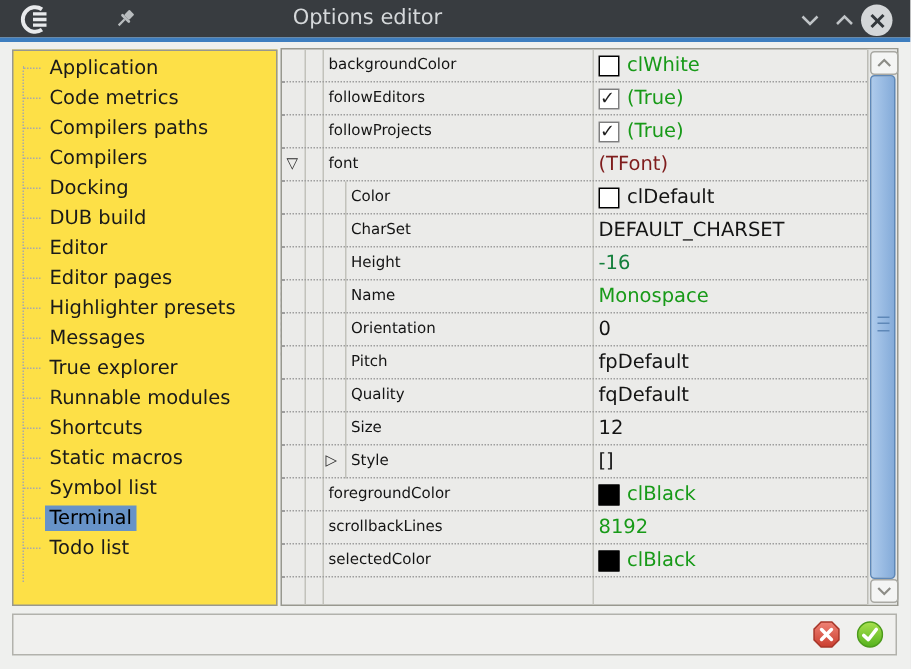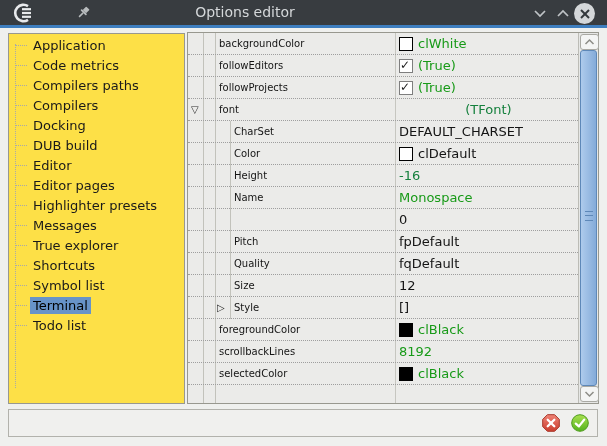--- a/index.html
+++ b/index.html
@@ -131,21 +131,27 @@
         <div class="tree-item">
           <span class="lbl">Highlighter presets</span>
         </div>
         <div class="tree-item">
           <span class="lbl">Messages</span>
         </div>
         <div class="tree-item">
           <span class="lbl">True explorer</span>
         </div>
         <div class="tree-item">
+          <span class="lbl">Runnable modules</span>
+        </div>
+        <div class="tree-item">
           <span class="lbl">Shortcuts</span>
+        </div>
+        <div class="tree-item">
+          <span class="lbl">Static macros</span>
         </div>
         <div class="tree-item">
           <span class="lbl">Symbol list</span>
         </div>
         <div class="tree-item selected">
           <span class="lbl">Terminal</span>
         </div>
         <div class="tree-item">
           <span class="lbl">Todo list</span>
         </div>
@@ -179,50 +185,51 @@
         <div class="grid-row lvl0">
           <span class="gname">followProjects</span>
           <div class="gval green" style="color: rgb(24, 154, 24);">
             <span class="cbx"></span>
             <span>(True)</span>
           </div>
         </div>
         <div class="grid-row lvl0">
           <span class="expander exp-root">▽</span>
           <span class="gname">font</span>
-          <div class="gval green" style="color: #15803d; justify-content: center;">
+          <div class="gval green" style="color: #7f1d1d;">
             <span>(TFont)</span>
-          </div>
-        </div>
-        <div class="grid-row lvl1">
-          <span class="gname">CharSet</span>
-          <div class="gval">
-            <span>DEFAULT_CHARSET</span>
           </div>
         </div>
         <div class="grid-row lvl1">
           <span class="gname">Color</span>
           <div class="gval">
             <span class="swatch" style="background: rgb(255, 255, 255);"></span>
             <span>clDefault</span>
+          </div>
+        </div>
+        <div class="grid-row lvl1">
+          <span class="gname">CharSet</span>
+          <div class="gval">
+            <span>DEFAULT_CHARSET</span>
           </div>
         </div>
         <div class="grid-row lvl1">
           <span class="gname">Height</span>
           <div class="gval green" style="color: #15803d;">
             <span>-16</span>
           </div>
         </div>
         <div class="grid-row lvl1">
           <span class="gname">Name</span>
           <div class="gval green" style="color: rgb(24, 154, 24);">
             <span>Monospace</span>
           </div>
         </div>
         <div class="grid-row lvl1">
+          <span class="gname">Orientation</span>
           <div class="gval">
             <span>0</span>
           </div>
         </div>
         <div class="grid-row lvl1">
           <span class="gname">Pitch</span>
           <div class="gval">
             <span>fpDefault</span>
           </div>
         </div>

